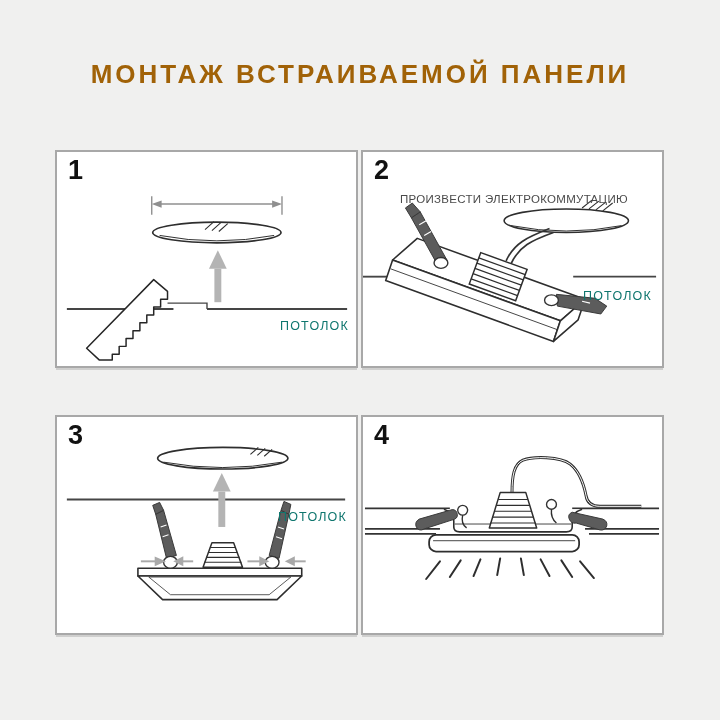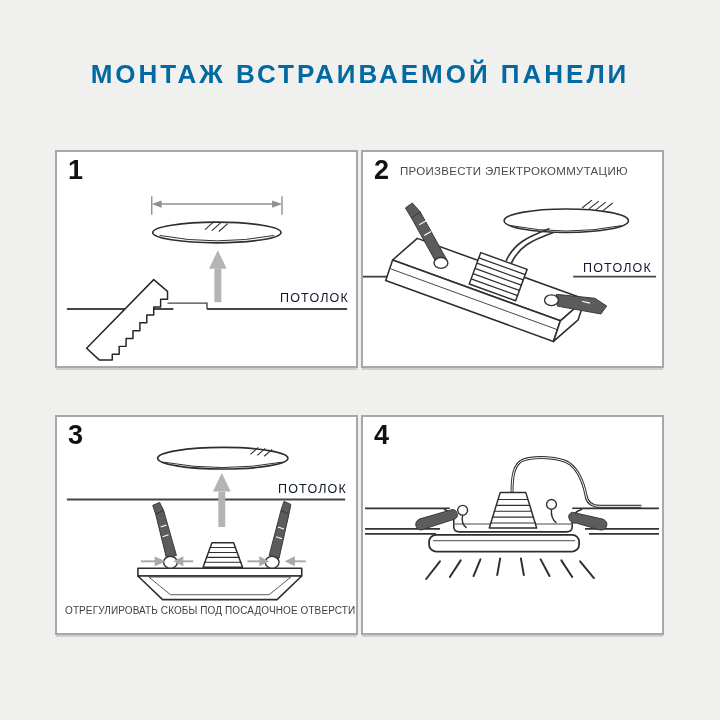--- a/index.html
+++ b/index.html
@@ -6,44 +6,44 @@
   body{
     width:720px;height:720px;overflow:hidden;
     background:#f0f0ef;
     font-family:"Liberation Sans", sans-serif;
     position:relative;
   }
   .title{
     position:absolute;left:0;right:0;top:59px;margin:0;
     text-align:center;
     font-size:26px;font-weight:700;letter-spacing:3px;
-    color:#0369a1;
+    color:#a16207;
   }
   .grid{
     position:absolute;left:55px;top:150px;
     display:grid;
     grid-template-columns:303px 303px;
     grid-template-rows:218px 220px;
     column-gap:3px;row-gap:47px;
   }
   .panel{
     position:relative;box-sizing:border-box;
     background:#ffffff;
     border:2px solid #a8a8a8;
     box-shadow:0 3px 0 -1px #cfcfce;
     overflow:hidden;
   }
   .diagram{position:absolute;left:0;top:0;width:100%;height:100%;}
   .num{
     position:absolute;left:11px;top:3px;
     font-size:27px;font-weight:700;color:#111;z-index:3;
   }
-  .lbl{position:absolute;z-index:3;white-space:nowrap;}
+  .lbl{position:absolute;z-index:3;white-space:nowrap;margin-top:28px;}
   .potolok{
-    font-size:12.5px;letter-spacing:1.2px;color:#0f172a;text-align:center;
+    font-size:12.5px;letter-spacing:1.2px;color:#0f766e;text-align:center;
   }
   .dim-label{
     left:0;width:100%;text-align:center;top:32px;
     font-size:14px;letter-spacing:0.8px;color:#2b2b2b;
     transform:translateX(6px);
   }
   .instruction{
     left:37px;top:13px;
     font-size:11.5px;letter-spacing:0.3px;color:#4a4a4a;
   }

